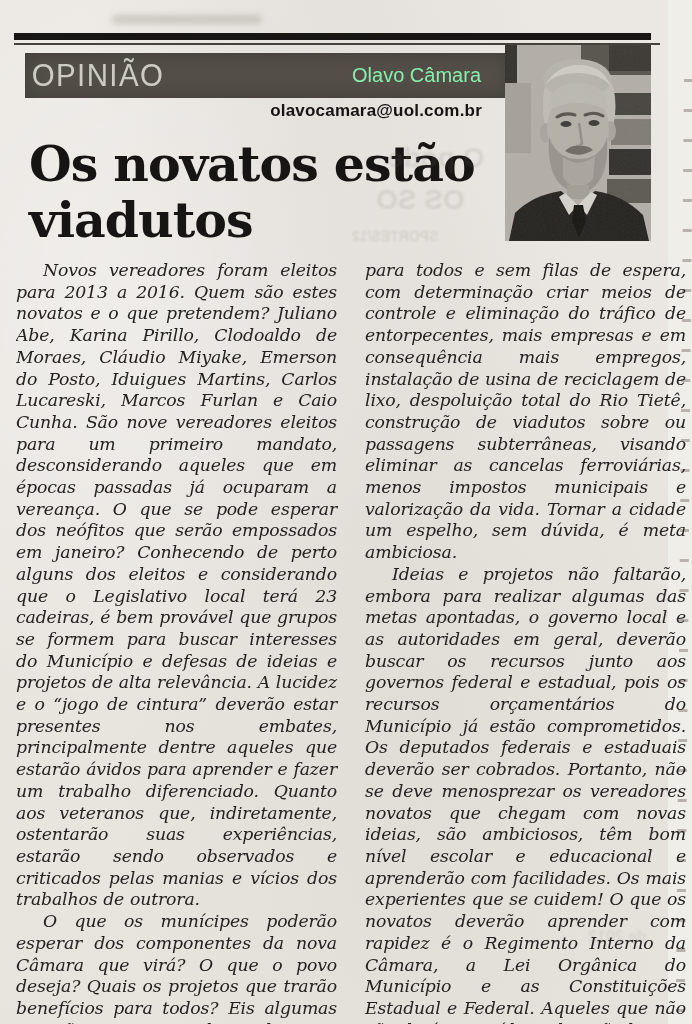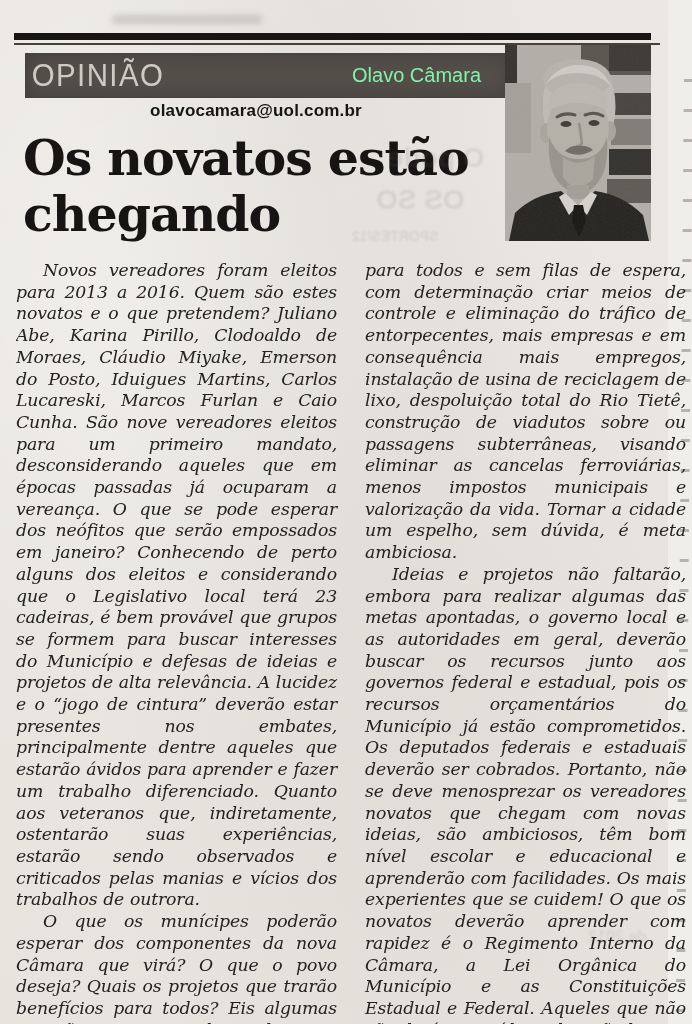--- a/index.html
+++ b/index.html
@@ -28,26 +28,26 @@
     position:absolute;left:25px;top:53px;width:486px;height:45px;background:#534e48;
     display:flex;align-items:center;justify-content:space-between;
     box-shadow:inset 0 0 18px rgba(0,0,0,.25);
   }
   .masthead .section{
     color:#cecbc5;font-size:31px;letter-spacing:1.5px;padding-left:7px;
     transform:scaleX(.95);transform-origin:left center;font-weight:400;
   }
   .masthead .author{color:#86efac;font-size:20px;padding-right:30px;}
   .email{
-    position:absolute;left:30px;top:101px;width:452px;text-align:center;
+    position:absolute;left:30px;top:101px;width:452px;text-align:right;
     font-weight:bold;font-size:17px;color:#151412;letter-spacing:.2px;
   }
   
   .headline{
-    position:absolute;left:23px;top:130px;margin:0;
+    position:absolute;left:23px;top:130px;margin:6px;
     font-family:"DejaVu Serif","Liberation Serif",serif;font-weight:700;
     font-size:49px;line-height:56px;letter-spacing:-1px;color:#161514;
   }
   
   .photo{position:absolute;left:505px;top:45px;width:146px;height:196px;}
   .photo svg{display:block;width:100%;height:100%;}
   
   .columns{
     position:absolute;left:16px;top:260px;width:670px;height:764px;
     display:flex;gap:28px;overflow:hidden;
@@ -122,21 +122,21 @@
       <path d="M60,106 Q74,114 88,105 Q82,100 74,101 Q66,100 60,106 Z" fill="#6f6b64"></path>
       <rect x="62" y="140" width="22" height="14" fill="#a39e96"></rect>
       <path d="M4,196 L10,168 Q28,150 56,146 L73,160 L90,146 Q118,150 138,170 L144,196 Z" fill="#23211e"></path>
       <path d="M60,148 L73,160 L64,170 L54,152 Z" fill="#d6d3cc"></path>
       <path d="M86,147 L73,160 L82,170 L92,150 Z" fill="#d6d3cc"></path>
       <path d="M69,160 L78,160 L81,176 L74,192 L67,176 Z" fill="#15140f"></path>
       <rect width="146" height="196" filter="url(#grain)" opacity="0.22"></rect>
     </svg>
   </div>
 
-  <h1 class="headline"><span>Os novatos estão</span><br><span>chegando</span></h1>
+  <h1 class="headline"><span>Os novatos estão</span><br><span>viadutos</span></h1>
 
   <span class="ghost g1">O pode</span>
   <span class="ghost g2">OS SO</span>
   <span class="ghost g3">SPORTES/12</span>
   <span class="ghost g4">de 2012</span>
 
   <div class="columns">
     <div class="col">
       <p class="indent">Novos vereadores foram eleitos para 2013 a 2016. Quem são estes novatos e o que pretendem? Juliano Abe, Karina Pirillo, Clodoaldo de Moraes, Cláudio Miyake, Emerson do Posto, Iduigues Martins, Carlos Lucareski, Marcos Furlan e Caio Cunha. São nove vereadores eleitos para um primeiro mandato, desconsiderando aqueles que em épocas passadas já ocuparam a vereança. O que se pode esperar dos neófitos que serão empossados em janeiro? Conhecendo de perto alguns dos eleitos e considerando que o Legislativo local terá 23 cadeiras, é bem provável que grupos se formem para buscar interesses do Município e defesas de ideias e projetos de alta relevância. A lucidez e o “jogo de cintura” deverão estar presentes nos embates, principalmente dentre aqueles que estarão ávidos para aprender e fazer um trabalho diferenciado. Quanto aos veteranos que, indiretamente, ostentarão suas experiências, estarão sendo observados e criticados pelas manias e vícios dos trabalhos de outrora.</p>
       <p class="indent">O que os munícipes poderão esperar dos componentes da nova Câmara que virá? O que o povo deseja? Quais os projetos que trarão benefícios para todos? Eis algumas questões que todos desejam: combate sem tréguas à criminalidade, educação de alto nível, criação do almejado centro cultural, melhorar o transporte ferroviário, fazendo os trens chegarem até Cezar de Souza, saúde</p>

